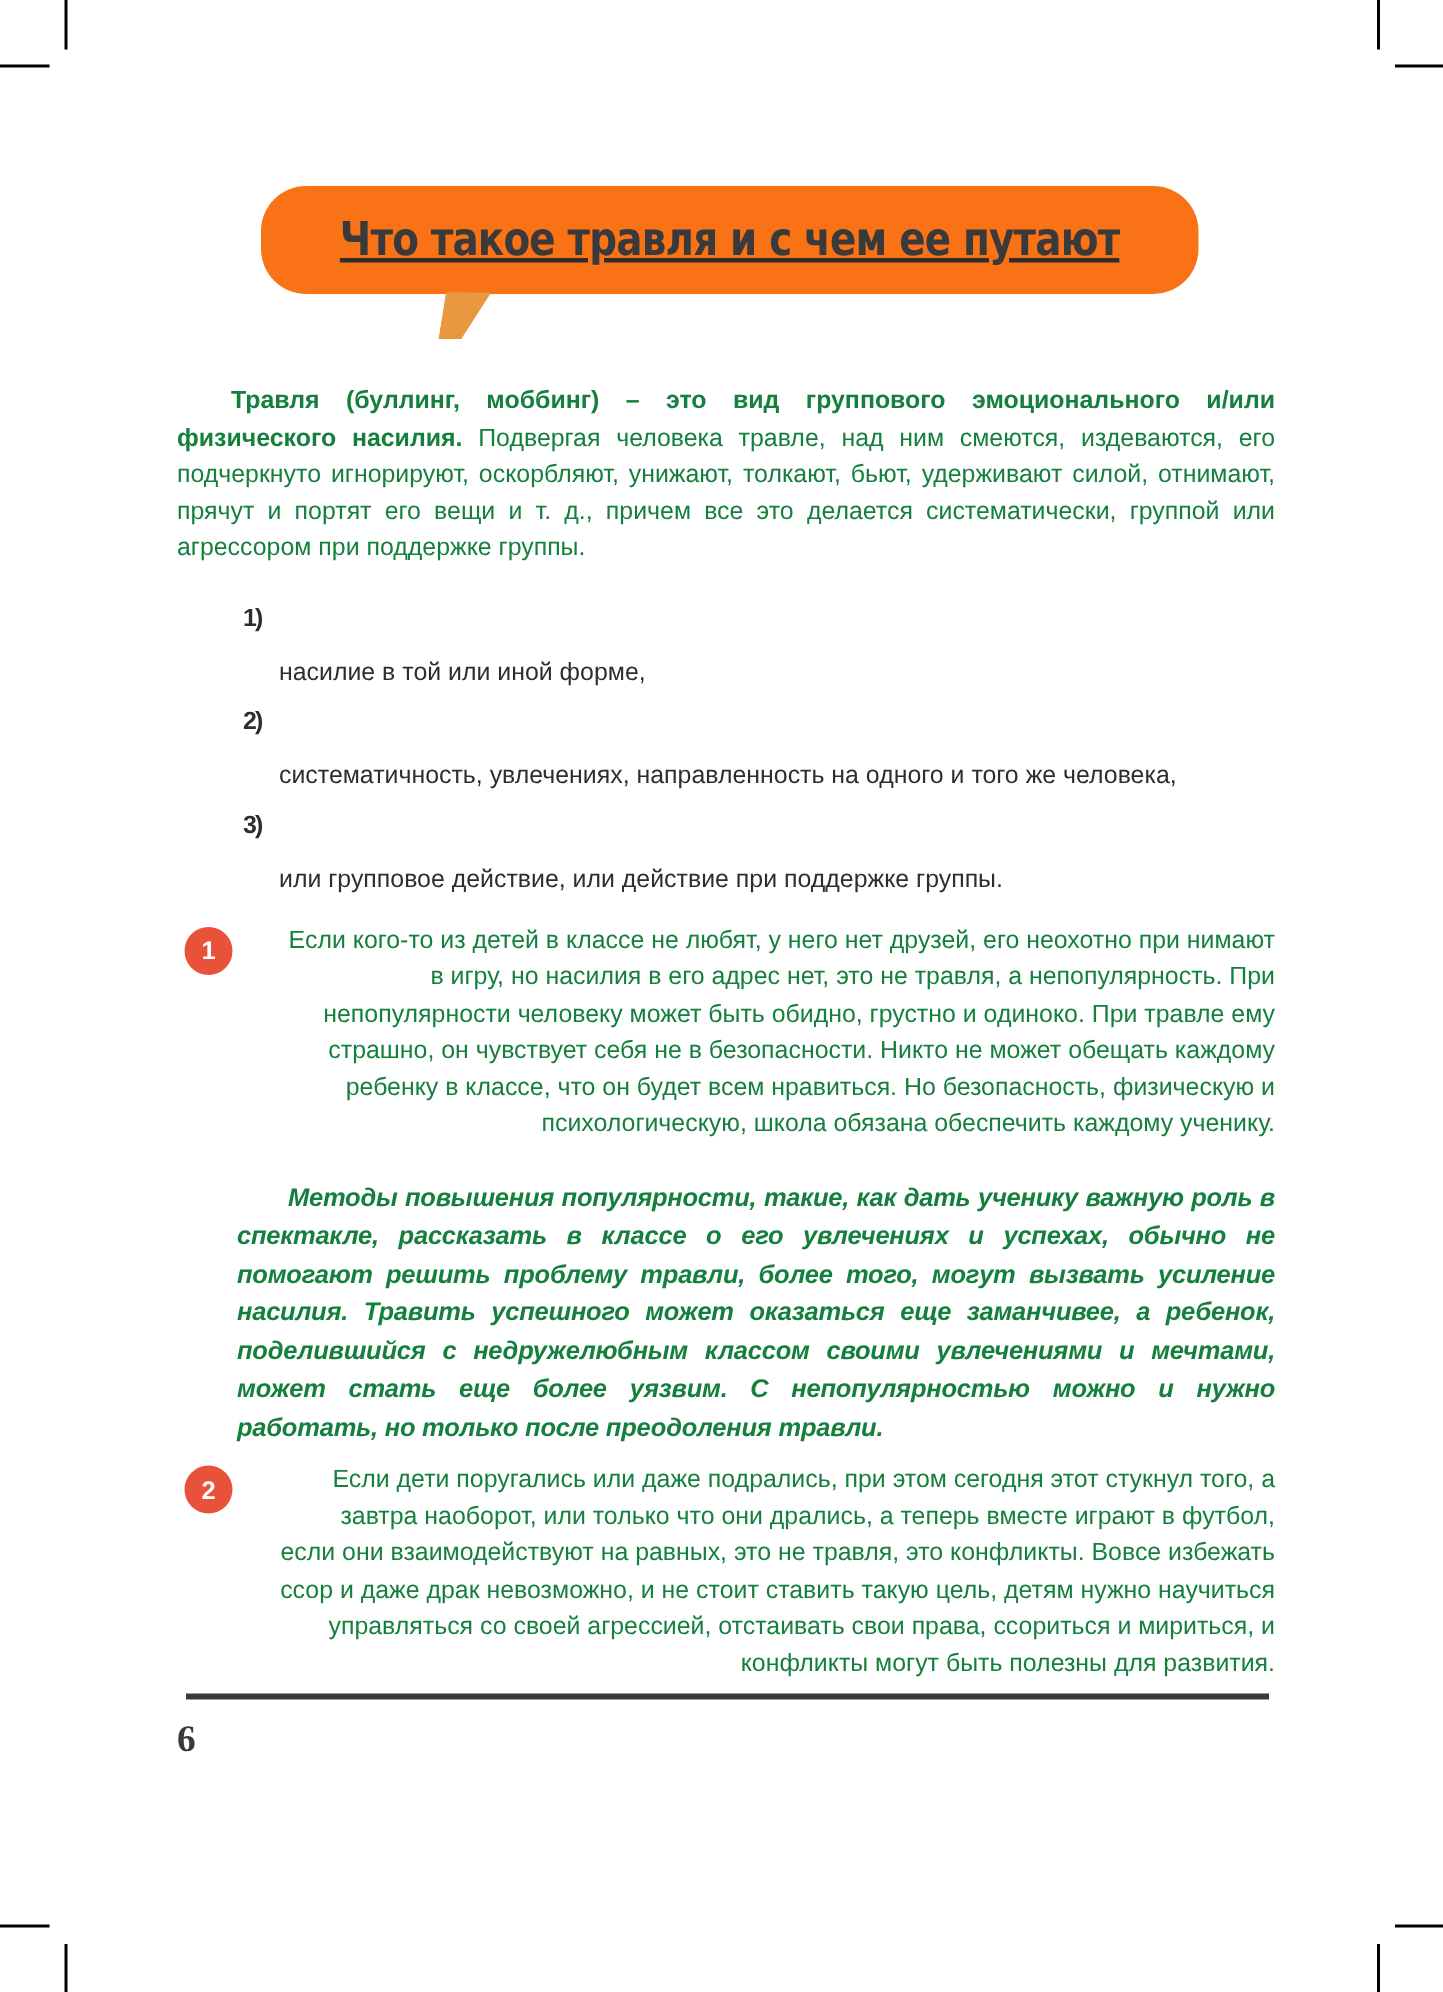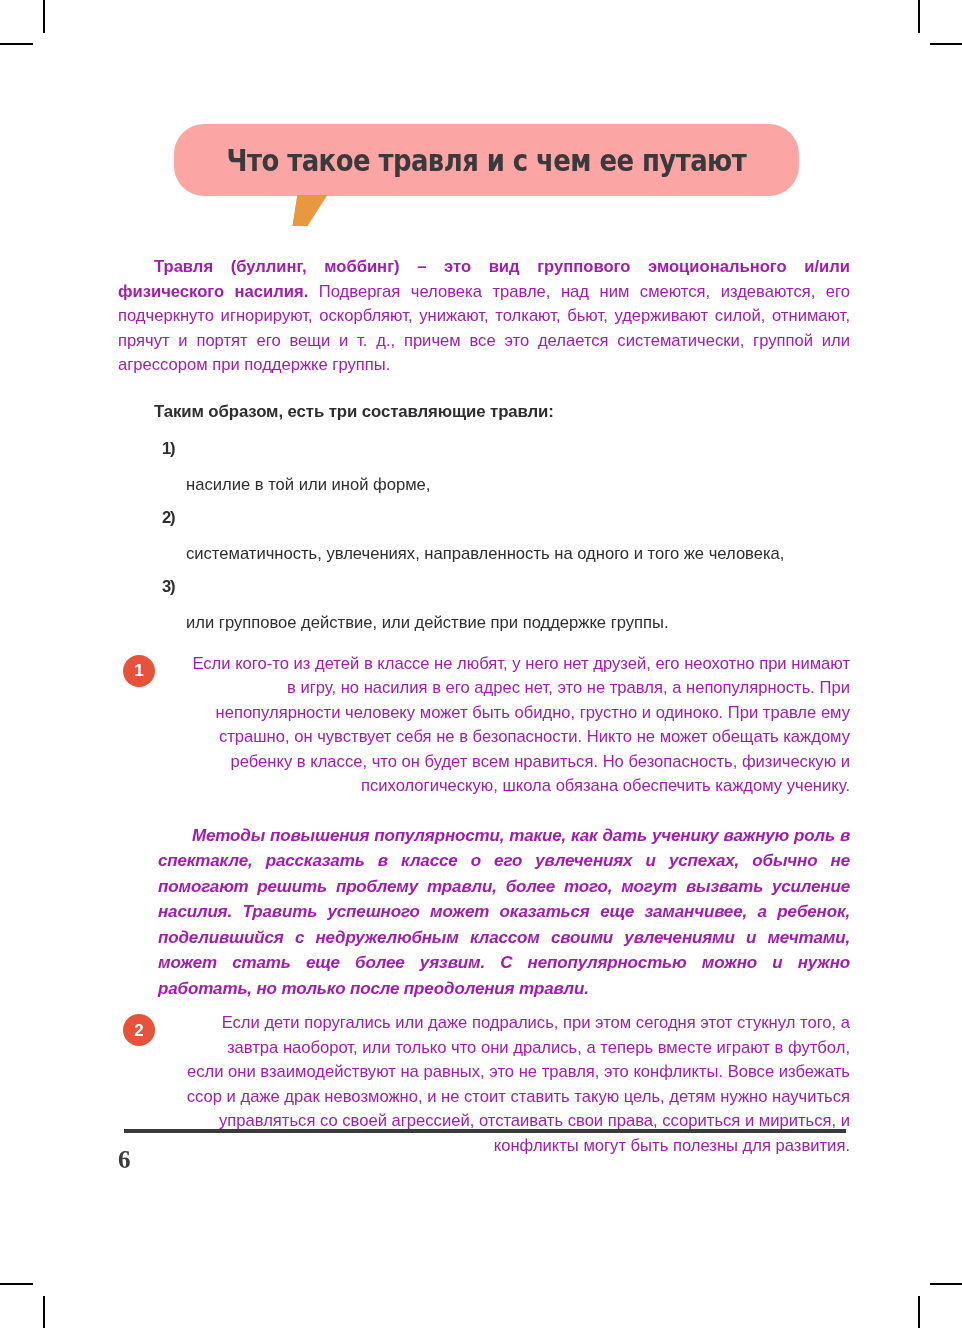--- a/index.html
+++ b/index.html
@@ -43,28 +43,29 @@
   }
 
   
   .title-wrap {
     position: absolute;
     left: 174px;
     top: 124px;
     width: 625px;
   }
   .title-bubble {
-    background: #fca5a5;
+    background: #f97316;
     border-radius: 30px;
     height: 72px;
     display: flex;
     align-items: center;
     justify-content: center;
     padding: 0 18px;
     box-sizing: border-box;
+    text-decoration: underline;
   }
   .title-text {
     font-family: "DejaVu Sans Condensed", "Liberation Sans Narrow", "Liberation Sans", sans-serif;
     font-weight: bold;
     font-size: 31px;
     letter-spacing: -0.6px;
     color: #3a3a3c;
     white-space: nowrap;
     transform: scaleX(0.93);
     transform-origin: center;
@@ -87,21 +88,21 @@
     position: absolute;
     left: 118px;
     top: 255px;
     width: 732px;
   }
 
   p, .row-text {
     margin: 0;
     font-size: 16.6px;
     line-height: 24.5px;
-    color: #a21caf;
+    color: #15803d;
     text-align: justify;
     font-stretch: semi-condensed;
   }
 
   .para-lead {
     text-indent: 36px;
     text-align: justify;
     margin-bottom: 22px;
   }
   .para-lead b,
@@ -225,21 +226,20 @@
     <div class="title-bubble">
       <span class="title-text">Что такое травля и с чем ее путают</span>
     </div>
     <div class="title-tail"></div>
   </div>
 
   <div class="content">
 
     <p class="para-lead"><b>Травля (буллинг, моббинг) – это вид группового эмоционального и/или физического насилия.</b><span> Подвергая человека травле, над ним смеются, издеваются, его подчеркнуто игнорируют, оскорбляют, унижают, толкают, бьют, удерживают силой, отнимают, прячут и портят его вещи и т. д., причем все это делается систематически, группой или агрессором при поддержке группы.</span></p>
 
-    <div class="subhead">Таким образом, есть три составляющие травли:</div>
 
     <ul class="numlist">
       <li>
         <span class="marker">1)</span>
         <span class="item-text">насилие в той или иной форме,</span>
       </li>
       <li>
         <span class="marker">2)</span>
         <span class="item-text">систематичность, увлечениях, направленность на одного и того же человека,</span>
       </li>

